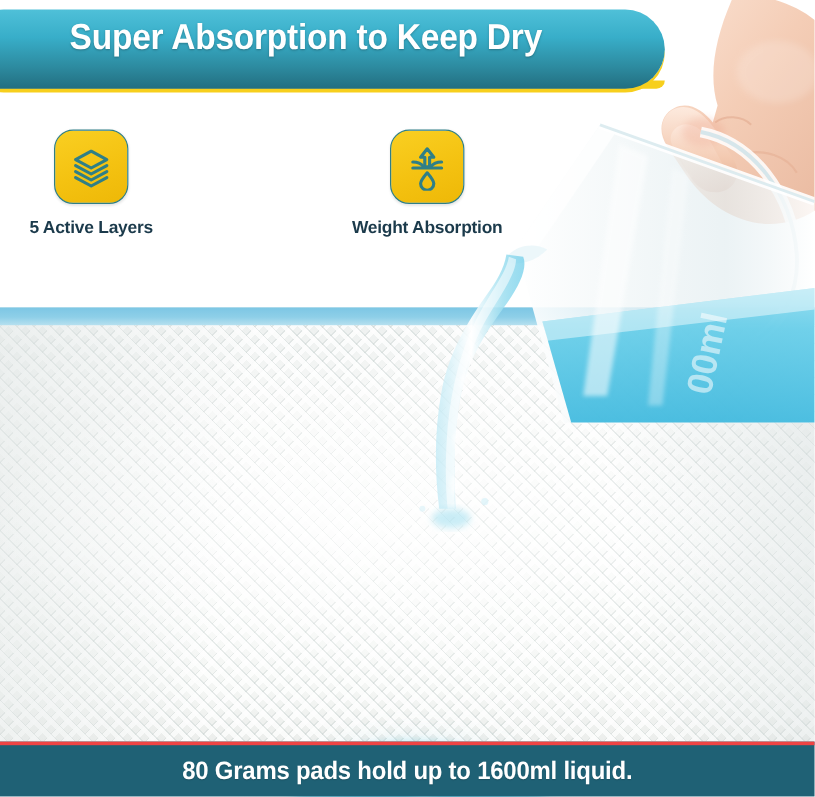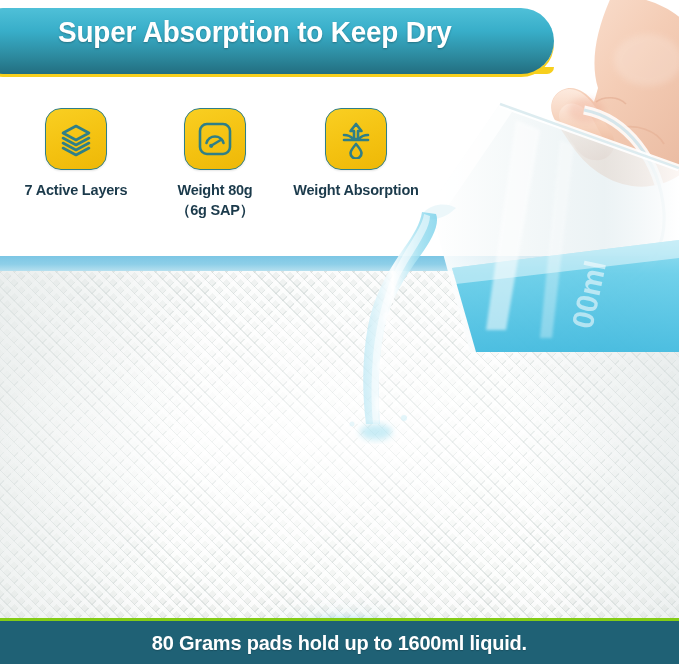--- a/index.html
+++ b/index.html
@@ -228,21 +228,21 @@
   }
 
   
   .footer-banner {
     position: absolute;
     left: 0;
     top: 618px;
     width: 679px;
     height: 46px;
     background: #1f6175;
-    border-top: 3px solid #84cc16;
+    border-top: 3px solid #ef4444;
     box-sizing: border-box;
     display: flex;
     align-items: center;
     justify-content: center;
     z-index: 9;
   }
   .footer-text {
     color: #ffffff;
     font-size: 21px;
     font-weight: bold;
@@ -275,37 +275,23 @@
             <svg width="40" height="40" viewBox="0 0 40 40">
               <g fill="none" stroke="#2f7f87" stroke-width="2.6" stroke-linejoin="round" stroke-linecap="round">
                 <path d="M20 7 L33 14 L20 21 L7 14 Z"></path>
                 <path d="M7 19 L20 26 L33 19"></path>
                 <path d="M7 24 L20 31 L33 24"></path>
                 <path d="M7 29 L20 36 L33 29"></path>
               </g>
             </svg>
           </span>
         </div>
-        <div class="feature-caption">7 Active Layers</div>
+        <div class="feature-caption">5 Active Layers</div>
       </div>
 
-      <div class="feature feature-2">
-        <div class="badge">
-          <span>
-            <svg width="42" height="42" viewBox="0 0 42 42">
-              <rect x="6" y="6" width="30" height="30" rx="7" ry="7" fill="none" stroke="#2f7f87" stroke-width="2.6"></rect>
-              <path d="M12.5 25 A 8.8 8.8 0 0 1 29.5 25" fill="none" stroke="#2f7f87" stroke-width="2.6" stroke-linecap="round"></path>
-              <path d="M17.5 27.5 L27.5 21.5" fill="none" stroke="#2f7f87" stroke-width="2.6" stroke-linecap="round"></path>
-              <circle cx="17.2" cy="27.8" r="2.1" fill="#2f7f87"></circle>
-            </svg>
-          </span>
-        </div>
-        <div class="feature-caption">Weight 80g</div>
-        <div class="feature-subcaption">（6g SAP）</div>
-      </div>
 
       <div class="feature feature-3">
         <div class="badge">
           <span>
             <svg width="40" height="40" viewBox="0 0 40 40">
               <g fill="none" stroke="#2f7f87" stroke-width="2.6" stroke-linecap="round" stroke-linejoin="round">
                 <path d="M20 5 L14.5 12 L18 12 L18 20 L22 20 L22 12 L25.5 12 Z"></path>
                 <path d="M8 16 Q14 16 17 20"></path>
                 <path d="M32 16 Q26 16 23 20"></path>
                 <path d="M8 21 L32 21"></path>

